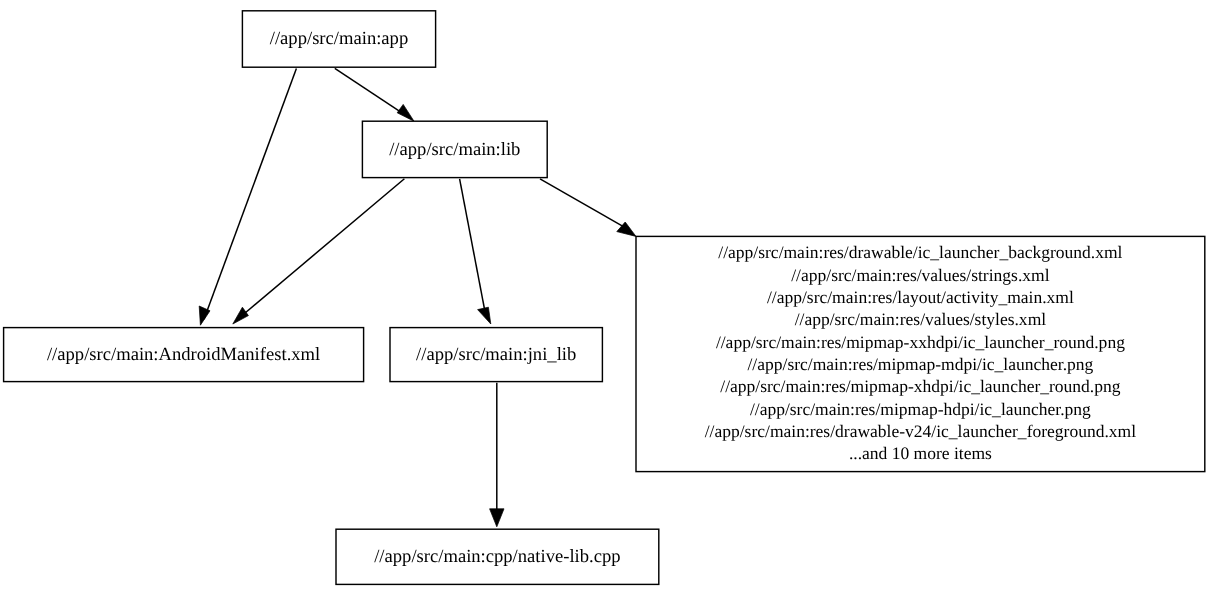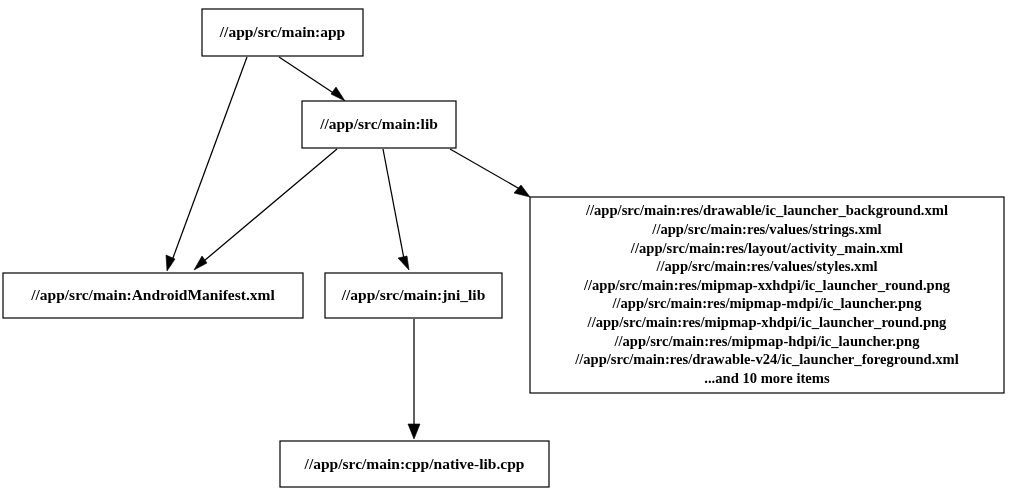--- a/index.html
+++ b/index.html
@@ -10,21 +10,20 @@
   body {
     width: 1018px;
     height: 496px;
     overflow: hidden;
     font-family: "Liberation Serif", "DejaVu Serif", serif;
   }
   #graph-root {
     position: relative;
     width: 1006px;
     height: 496px;
-    font-weight: bold;
   }
   svg#graph-canvas {
     display: block;
     width: 1018px;
     height: 496px;
   }
   .node-box {
     fill: #ffffff;
     stroke: #000000;
     stroke-width: 1.2;

